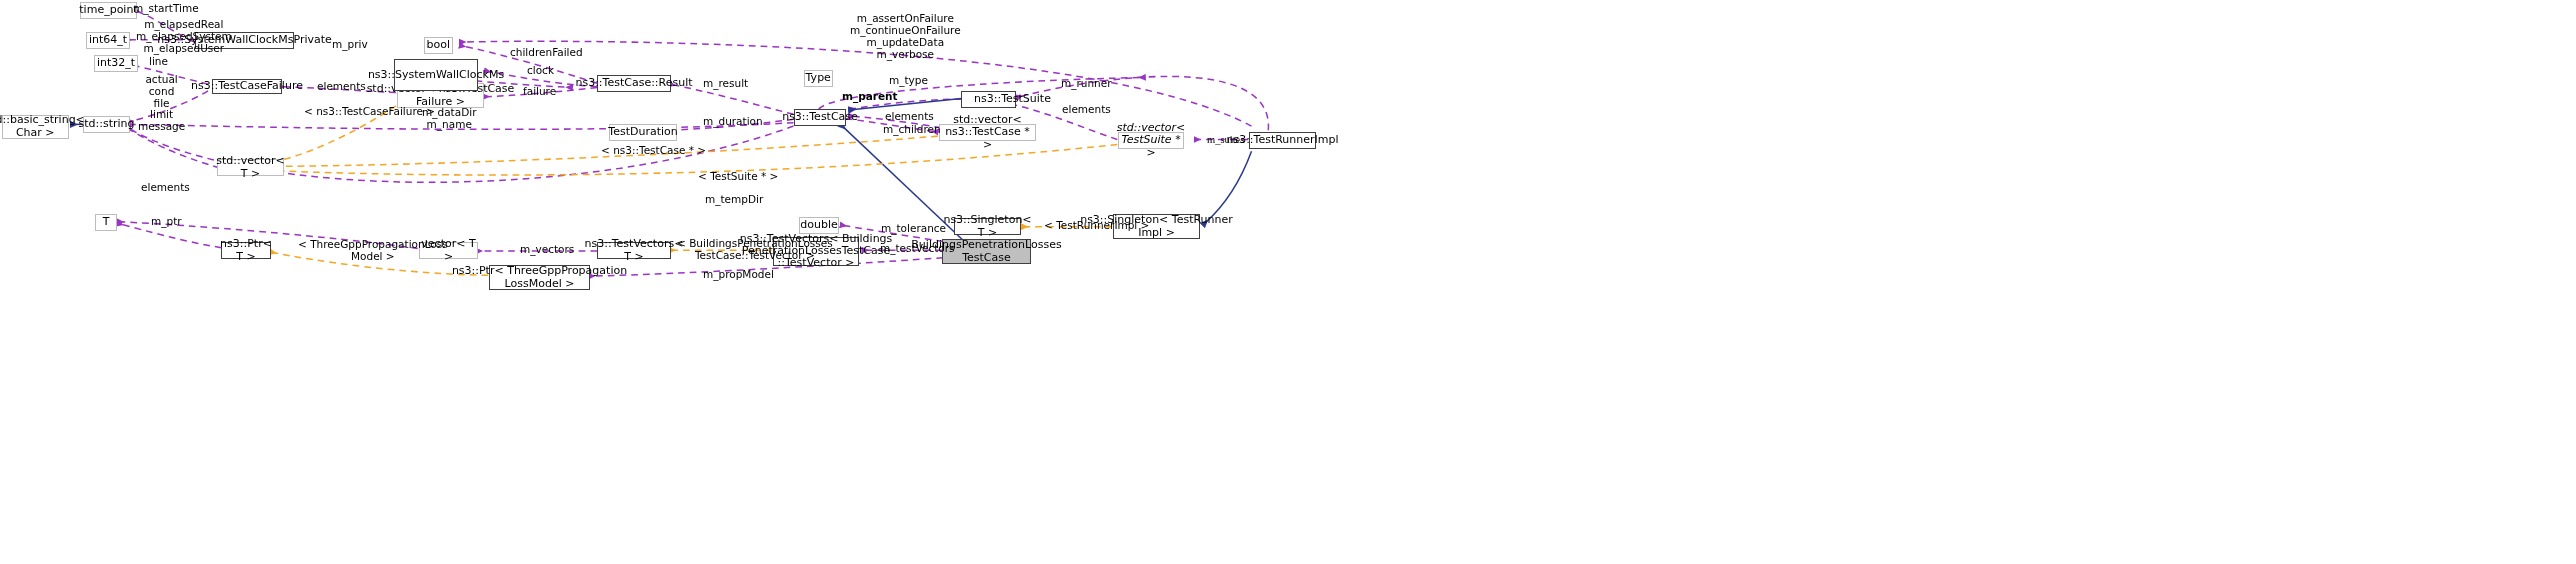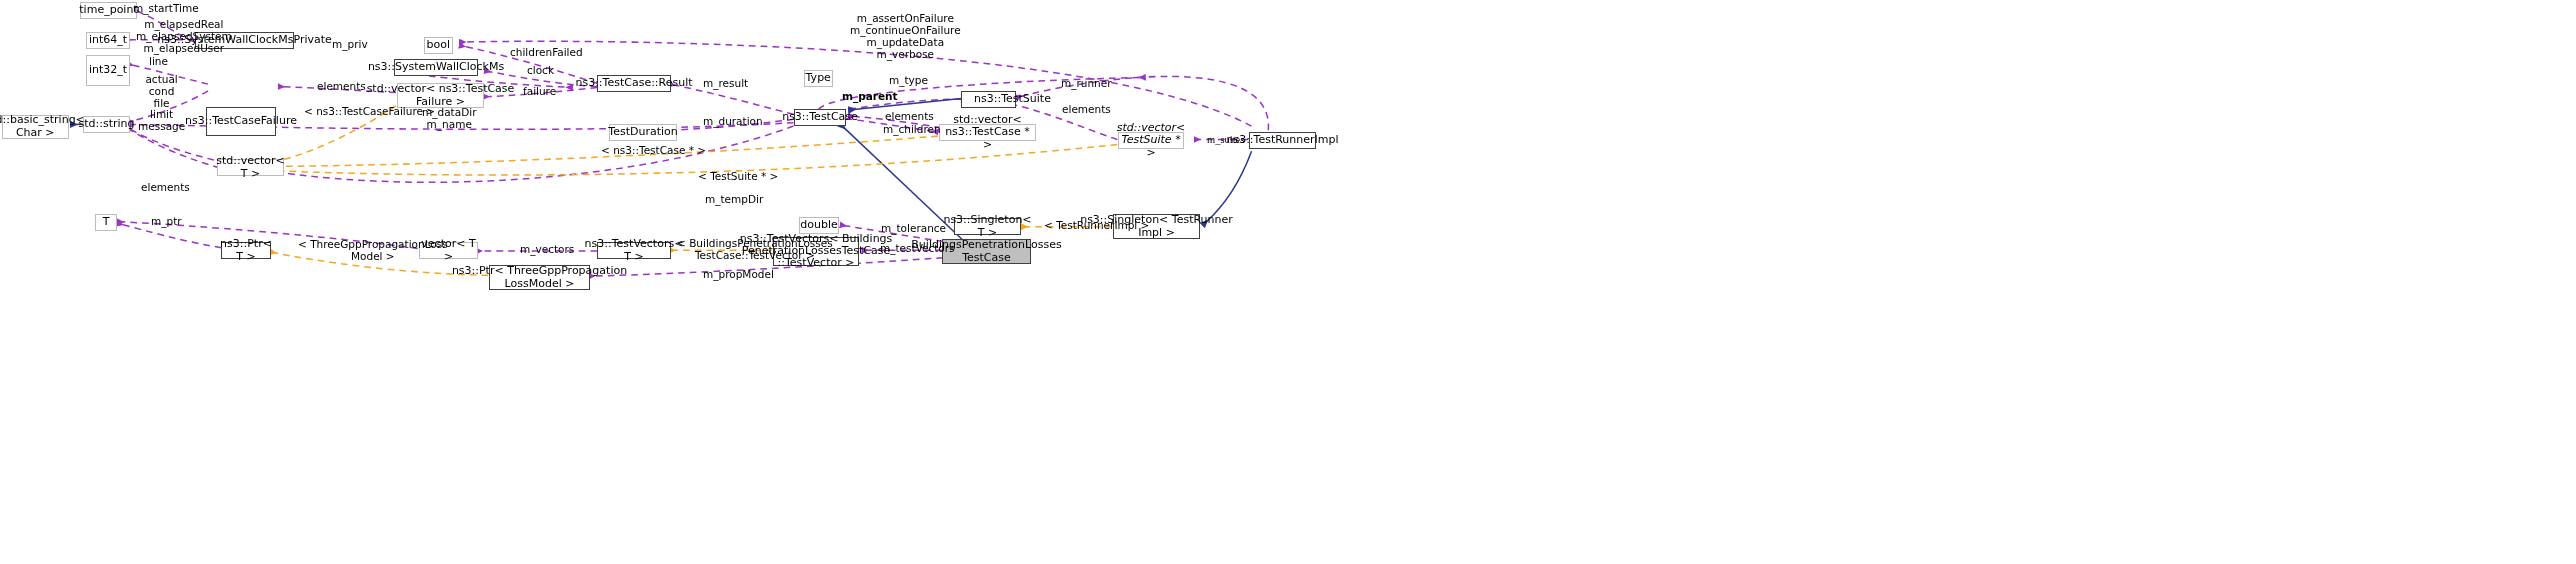--- a/index.html
+++ b/index.html
@@ -120,35 +120,35 @@
       <path d="M920,298 C880,298 840,298 798,298"></path>
 
       <path d="M1326,270 C1300,270 1260,270 1218,270"></path>
     </g>
   </svg>
 
   <div class="node n-plain" style="left:80px;top:1.7px;width:57px;height:17px;">time_point</div>
 
   <div class="node n-plain" style="left:86px;top:32px;width:44px;height:17px;">int64_t</div>
 
-  <div class="node n-plain" style="left:86px;top:55px;width:44px;height:31px;">int32_t</div>
+  <div class="node n-plain" style="left:94px;top:55px;width:44px;height:17px;">int32_t</div>
 
   <div class="node n-plain" style="left:1.7px;top:115px;width:67px;height:23.5px;white-space:pre;">std::basic_string&lt;
 Char &gt;</div>
 
   <div class="node n-plain" style="left:83px;top:116px;width:47px;height:17px;">std::string</div>
 
   <div class="node n-class" style="left:195px;top:32px;width:99px;height:17px;">ns3::SystemWallClockMsPrivate</div>
 
-  <div class="node n-class" style="left:206px;top:79px;width:70px;height:29px;margin-top:28px;">ns3::TestCaseFailure</div>
+  <div class="node n-class" style="left:212px;top:79px;width:70px;height:15px;">ns3::TestCaseFailure</div>
 
   <div class="node n-plain" style="left:397px;top:83px;width:87px;height:25px;white-space:pre;">std::vector&lt; ns3::TestCase
 Failure &gt;</div>
 
-  <div class="node n-class" style="left:394px;top:59px;width:84px;height:17px;">ns3::SystemWallClockMs</div>
+  <div class="node n-class" style="left:394px;top:59px;width:84px;height:32px;">ns3::SystemWallClockMs</div>
 
   <div class="node n-plain" style="left:424px;top:37px;width:28.5px;height:17px;">bool</div>
 
   <div class="node n-class" style="left:597px;top:75px;width:74px;height:17px;">ns3::TestCase::Result</div>
 
   <div class="node n-plain" style="left:609px;top:124px;width:68px;height:17px;">TestDuration</div>
 
   <div class="node n-plain" style="left:217px;top:159px;width:67px;height:17px;">std::vector&lt; T &gt;</div>
 
   <div class="node n-plain" style="left:95px;top:214px;width:22px;height:17px;">T</div>

